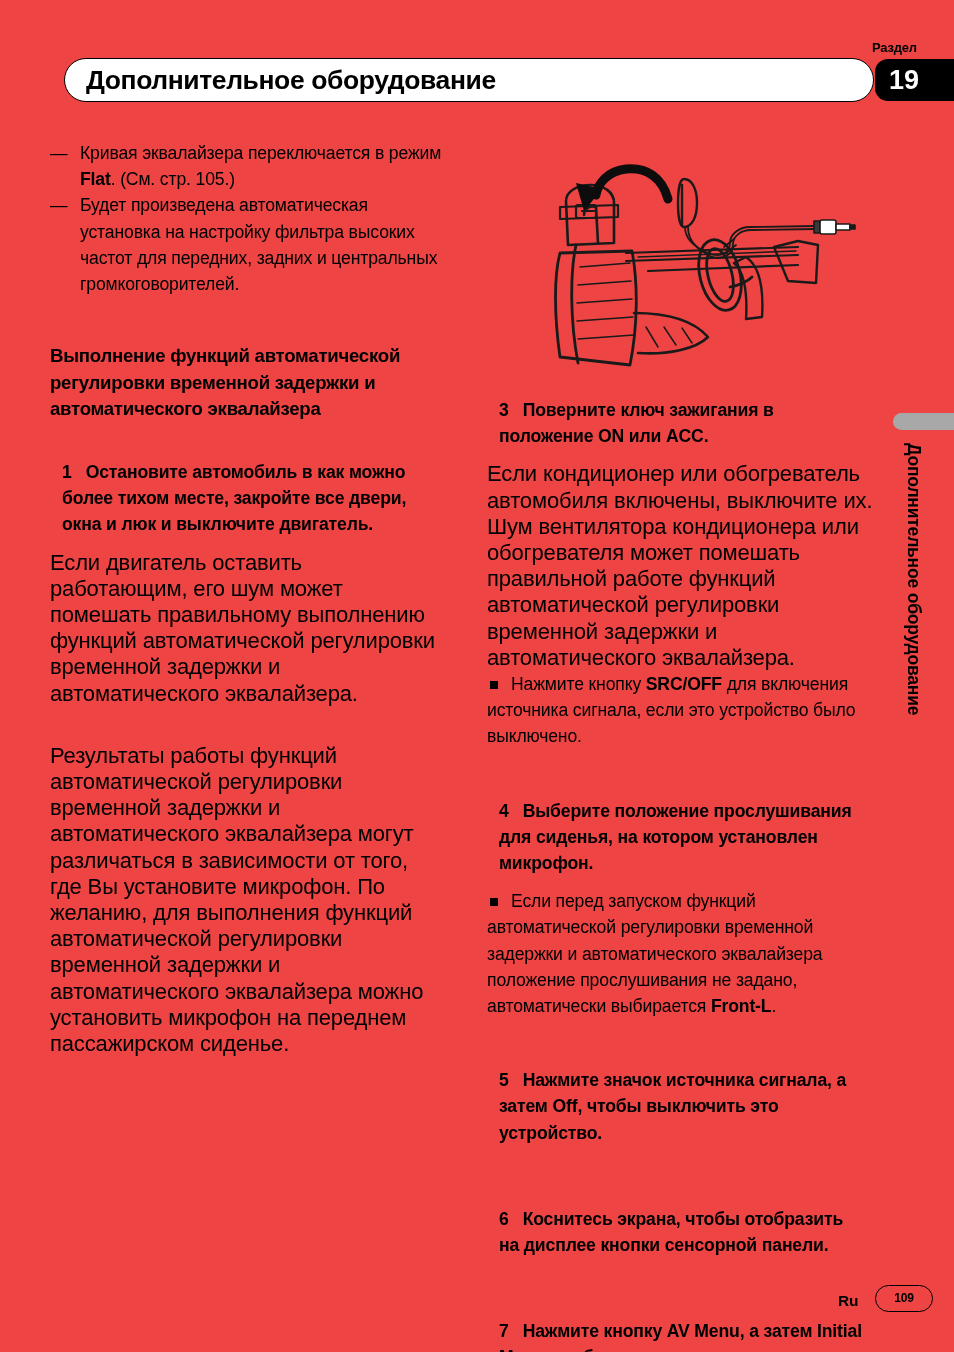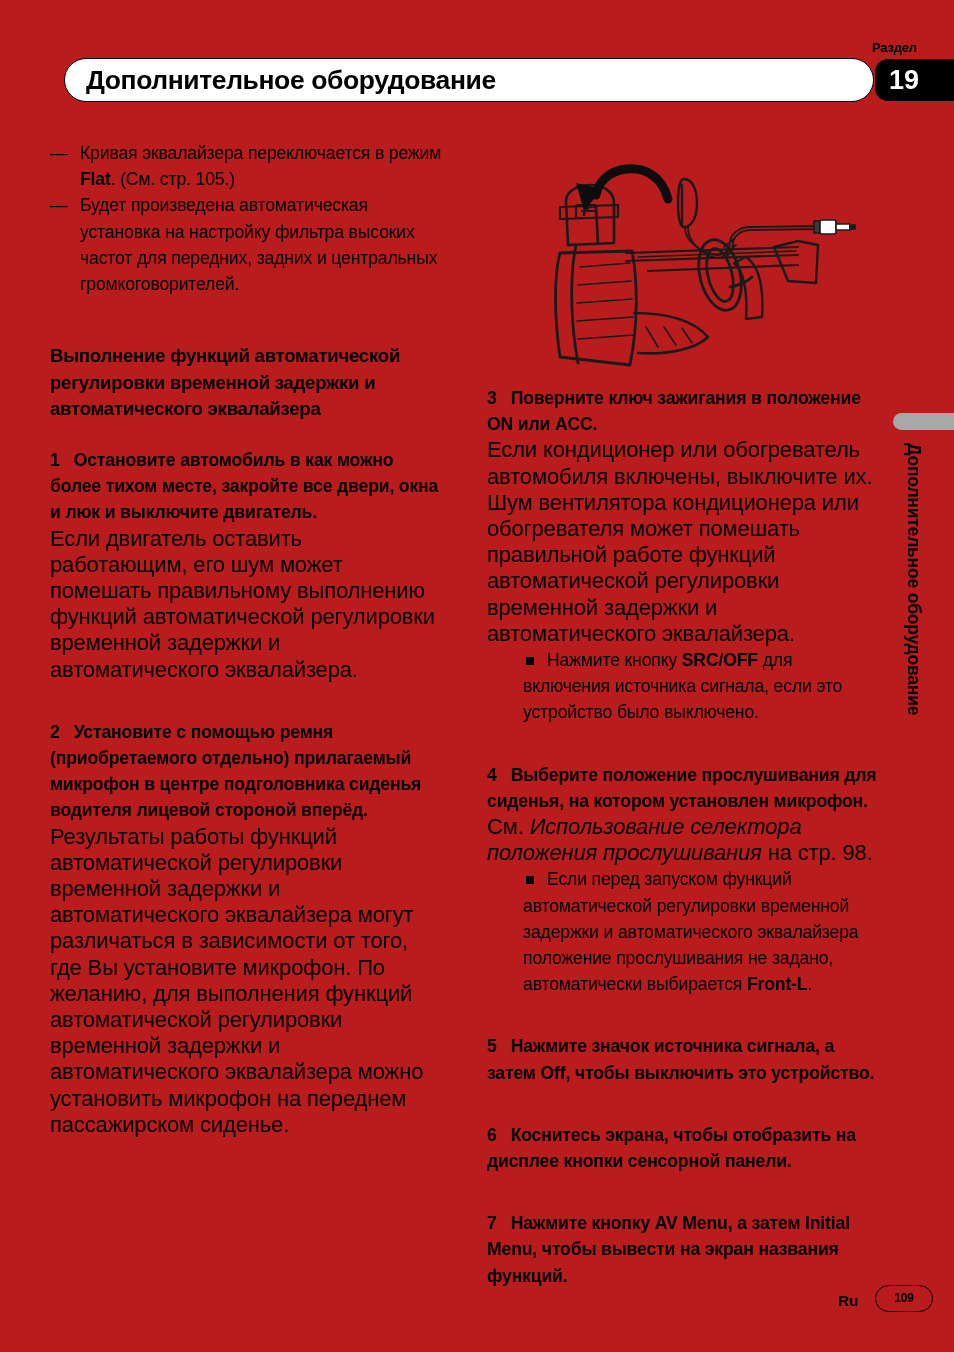--- a/index.html
+++ b/index.html
@@ -10,21 +10,21 @@
   body {
     font-family: "Liberation Sans", sans-serif;
     color: #000000;
     -webkit-font-smoothing: antialiased;
   }
   .page {
     position: relative;
     width: 954px;
     height: 1352px;
     overflow: hidden;
-    background: #b91c1c;
+    background: #ef4444;
   }
 
   
   .section-label {
     position: absolute;
     top: 40px;
     left: 872px;
     font-size: 13px;
     font-weight: bold;
     letter-spacing: -0.2px;
@@ -125,21 +125,21 @@
     top: 0;
   }
   .bullet-item { padding-left: 30px; }
   .bullet-item::before {
     content: "•";
     position: absolute;
     left: 4px;
     top: -1px;
     font-size: 19px;
   }
-  .square-item { padding-left: 0; text-indent: 0; margin-left: 36px; }
+  .square-item { padding-left: 0; text-indent: 0; }
   .square-item .sq {
     display: inline-block;
     width: 8px;
     height: 8px;
     background: #000;
     margin-right: 13px;
     margin-left: 3px;
     vertical-align: 1.5px;
   }
 
@@ -148,21 +148,21 @@
     font-weight: bold;
     line-height: 26.6px;
     letter-spacing: -0.25px;
     margin: 0;
   }
 
   .step {
     font-size: 17.6px;
     line-height: 26.2px;
     letter-spacing: -0.15px;
-    margin: 0;
+    margin: 12px;
   }
   .step .num {
     font-weight: bold;
     margin-right: 14px;
   }
   .step .ttl { font-weight: bold; }
   .gap-m  { height: 24px; }
   .gap-l  { height: 36px; }
   .gap-xl { height: 46px; }
 
@@ -311,46 +311,40 @@
 
     <div class="gap-m"></div>
 
     <div class="step">
       <span class="num">1</span><span class="ttl">Остановите автомобиль в как можно более тихом месте, закройте все двери, окна и люк и выключите двигатель.</span>
     </div>
     <div class="para">Если двигатель оставить работающим, его шум может помешать правильному выполнению функций автоматической регулировки временной задержки и автоматического эквалайзера.</div>
 
     <div class="gap-l"></div>
 
-    <div class="step">
-      <span class="num">2</span><span class="ttl">Установите с помощью ремня (приобретаемого отдельно) прилагаемый микрофон в центре подголовника сиденья водителя лицевой стороной вперёд.</span>
-    </div>
     <div class="para">Результаты работы функций автоматической регулировки временной задержки и автоматического эквалайзера могут различаться в зависимости от того, где Вы установите микрофон. По желанию, для выполнения функций автоматической регулировки временной задержки и автоматического эквалайзера можно установить микрофон на переднем пассажирском сиденье.</div>
 
   </div>
 
   <div class="col col-right">
 
     <div class="step">
       <span class="num">3</span><span class="ttl">Поверните ключ зажигания в положение ON или ACC.</span>
     </div>
     <div class="para">Если кондиционер или обогреватель автомобиля включены, выключите их. Шум вентилятора кондиционера или обогревателя может помешать правильной работе функций автоматической регулировки временной задержки и автоматического эквалайзера.</div>
 
     <div class="square-item">
       <span class="sq"></span><span>Нажмите кнопку </span><b>SRC/OFF</b><span> для включения источника сигнала, если это устройство было выключено.</span>
     </div>
 
     <div class="gap-l"></div>
 
     <div class="step">
       <span class="num">4</span><span class="ttl">Выберите положение прослушивания для сиденья, на котором установлен микрофон.</span>
     </div>
-    <div class="para">
-      <span>См. </span><i>Использование селектора положения прослушивания</i><span> на стр. 98.</span>
-    </div>
 
     <div class="square-item">
       <span class="sq"></span><span>Если перед запуском функций автоматической регулировки временной задержки и автоматического эквалайзера положение прослушивания не задано, автоматически выбирается </span><b>Front-L</b><span>.</span>
     </div>
 
     <div class="gap-l"></div>
 
     <div class="step">
       <span class="num">5</span><span class="ttl">Нажмите значок источника сигнала, а затем Off, чтобы выключить это устройство.</span>
     </div>

